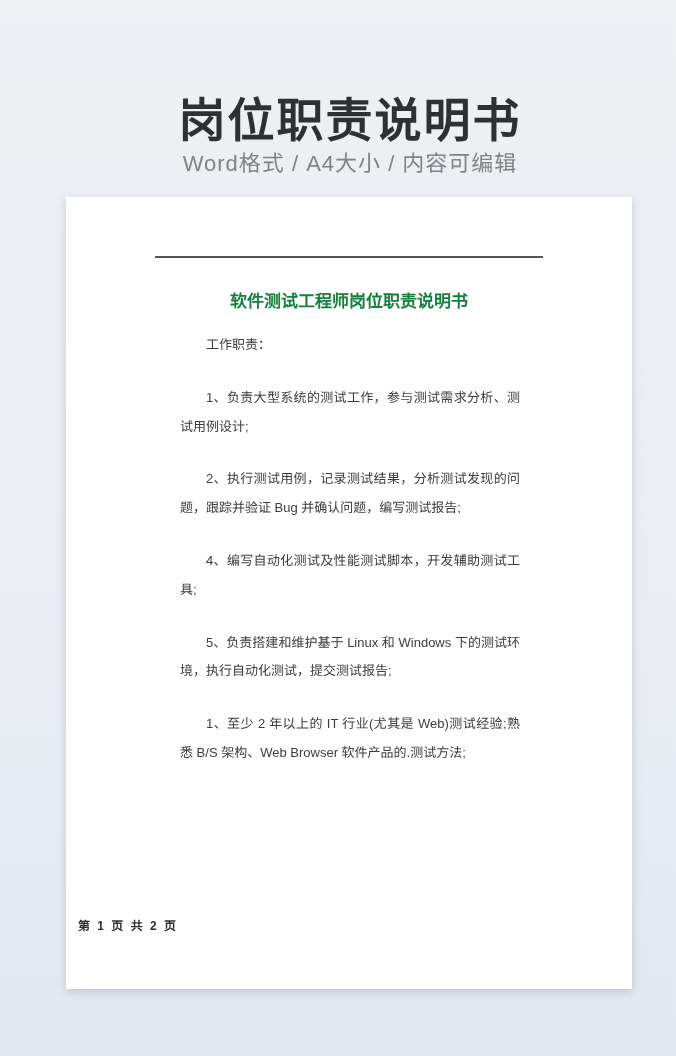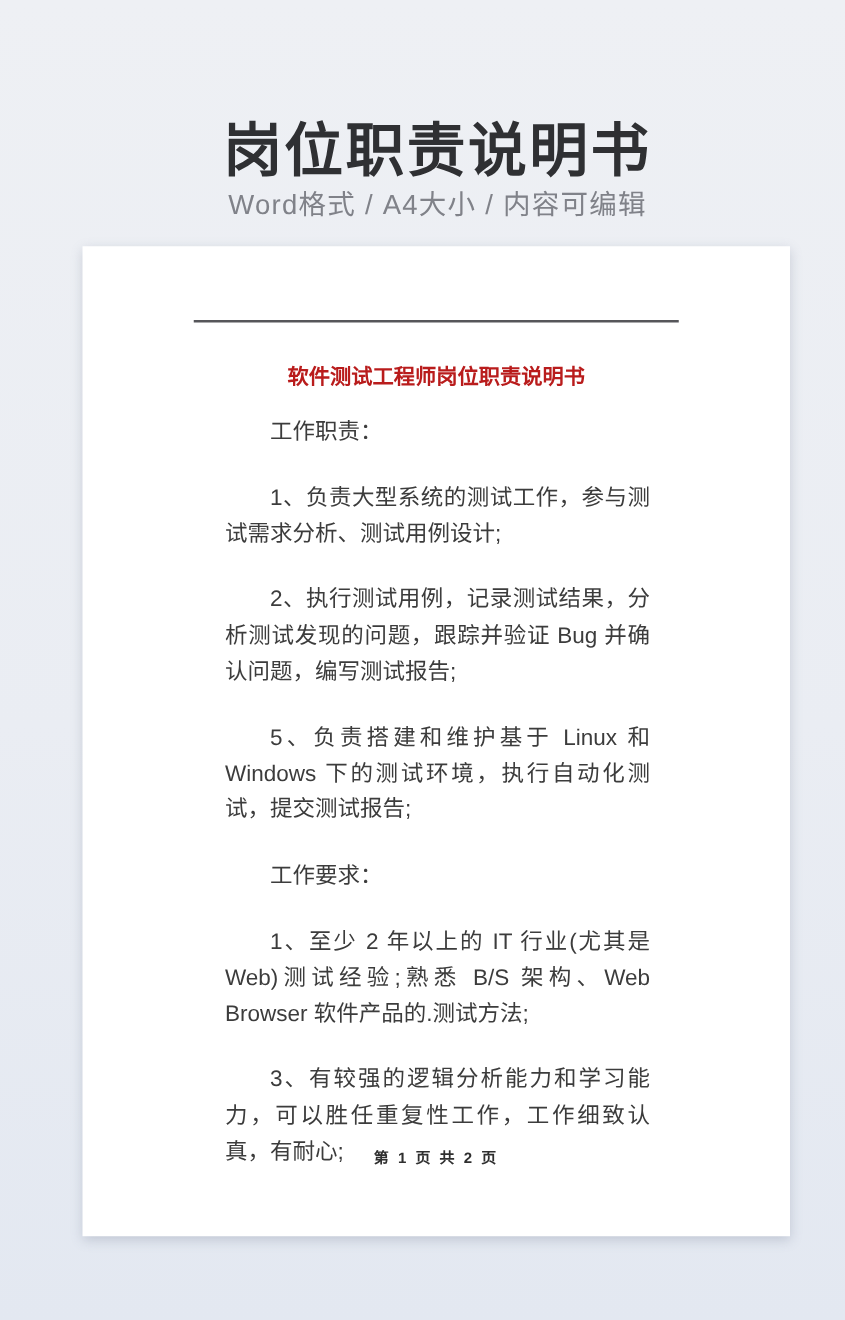--- a/index.html
+++ b/index.html
@@ -68,45 +68,44 @@
   }
 
   .doc-title {
     position: absolute;
     top: 78px;
     left: 0;
     width: 100%;
     text-align: center;
     font-size: 17px;
     font-weight: 700;
-    color: #b91c1c;
+    color: #15803d;
   }
 
   .doc-body {
     position: absolute;
     top: 110px;
     left: 90px;
     width: 388px;
-    font-size: 18px;
+    font-size: 13px;
     line-height: 28.8px;
     color: #3c3c3c;
     text-align: justify;
   }
 
   .doc-body p {
     text-indent: 2em;
     margin: 0;
   }
 
   .doc-footer {
     position: absolute;
     bottom: 44px;
     left: 0;
     width: 100%;
-    text-align: center;
     font-size: 12px;
     font-weight: 700;
     letter-spacing: 2px;
     color: #2f2f2f;
     margin-top: 12px;
   }
 </style>
 </head>
 <body>
 
@@ -116,20 +115,19 @@
 </div>
 
 <div class="page">
   <div class="doc-rule"></div>
   <div class="doc-title">软件测试工程师岗位职责说明书</div>
 
   <div class="doc-body">
     <p>工作职责：</p>
     <p>1、负责大型系统的测试工作，参与测试需求分析、测试用例设计;</p>
     <p>2、执行测试用例，记录测试结果，分析测试发现的问题，跟踪并验证 Bug 并确认问题，编写测试报告;</p>
+    <p>4、编写自动化测试及性能测试脚本，开发辅助测试工具;</p>
     <p>5、负责搭建和维护基于 Linux 和 Windows 下的测试环境，执行自动化测试，提交测试报告;</p>
-    <p>工作要求：</p>
     <p>1、至少 2 年以上的 IT 行业(尤其是 Web)测试经验;熟悉 B/S 架构、Web Browser 软件产品的.测试方法;</p>
-    <p>3、有较强的逻辑分析能力和学习能力，可以胜任重复性工作，工作细致认真，有耐心;</p>
   </div>
 
   <div class="doc-footer">第 1 页 共 2 页</div>
 </div>
 
 </body></html>

